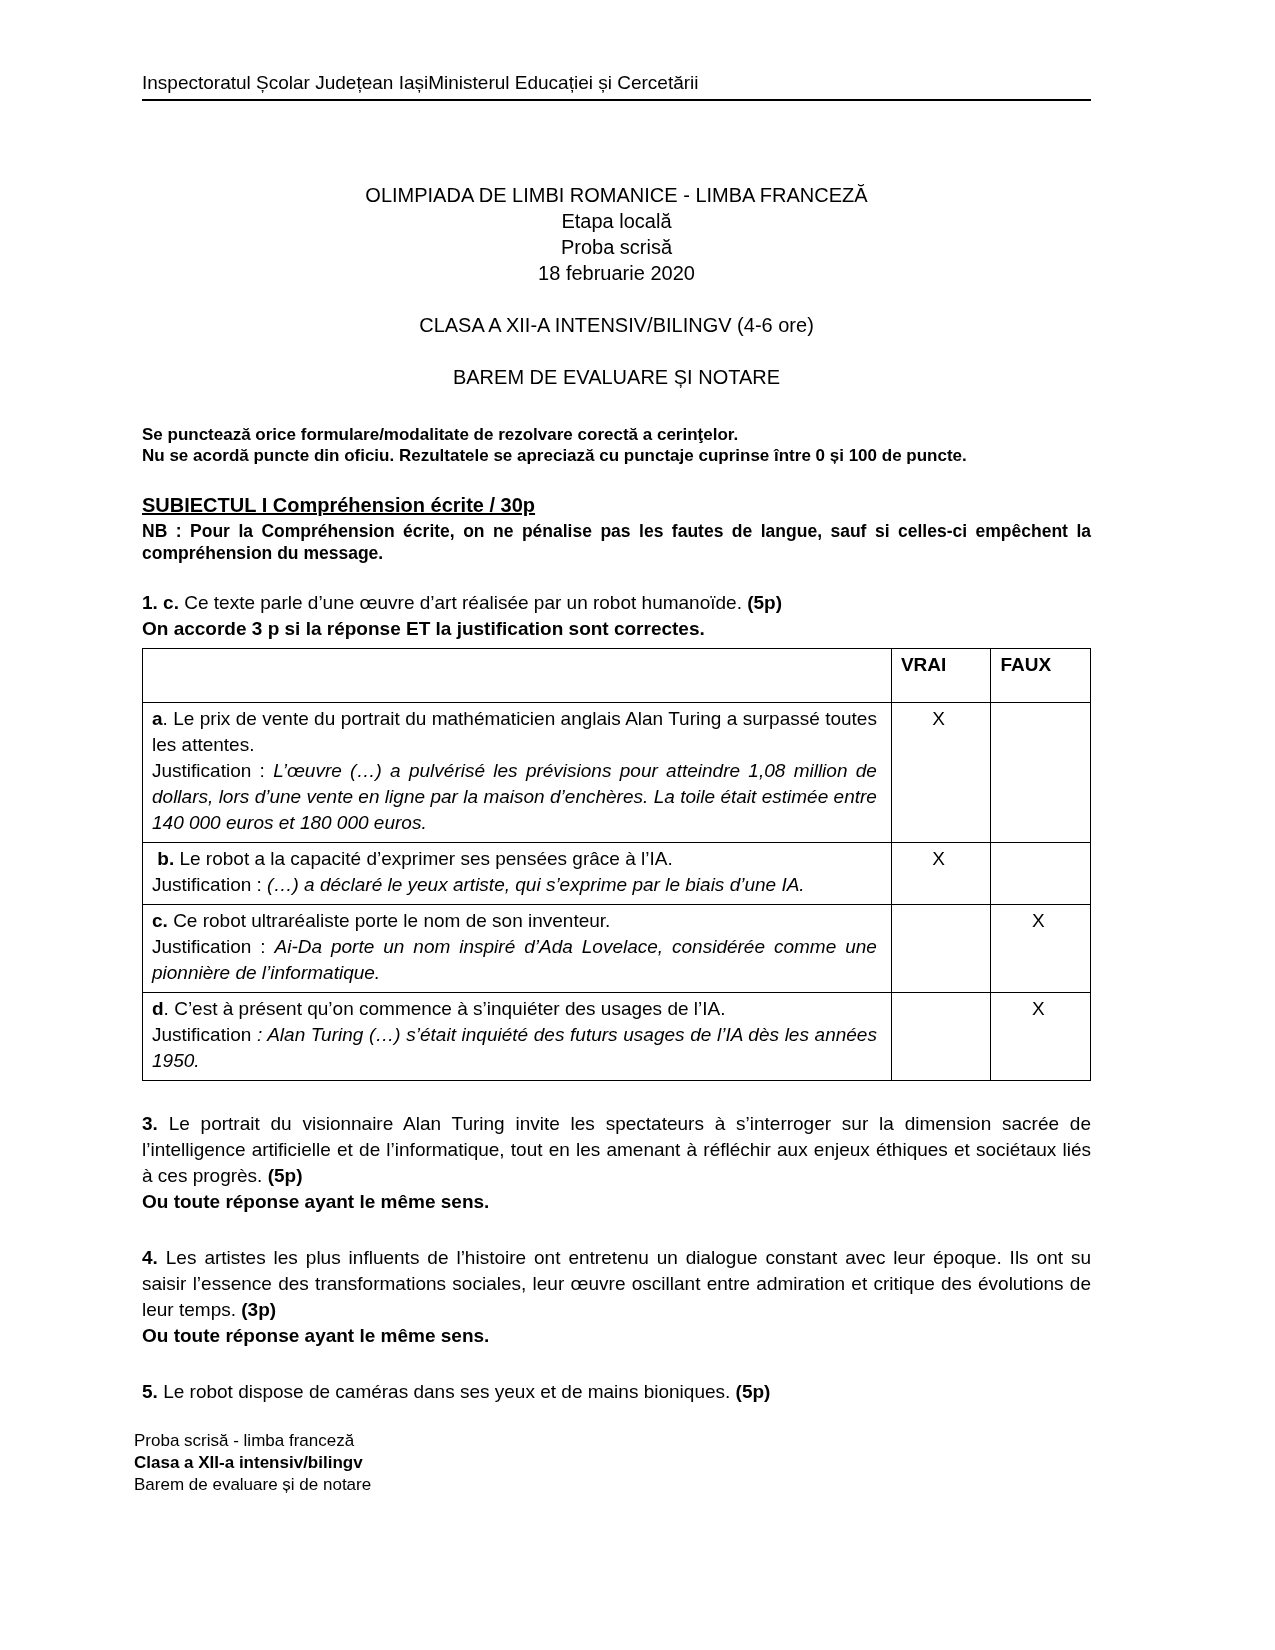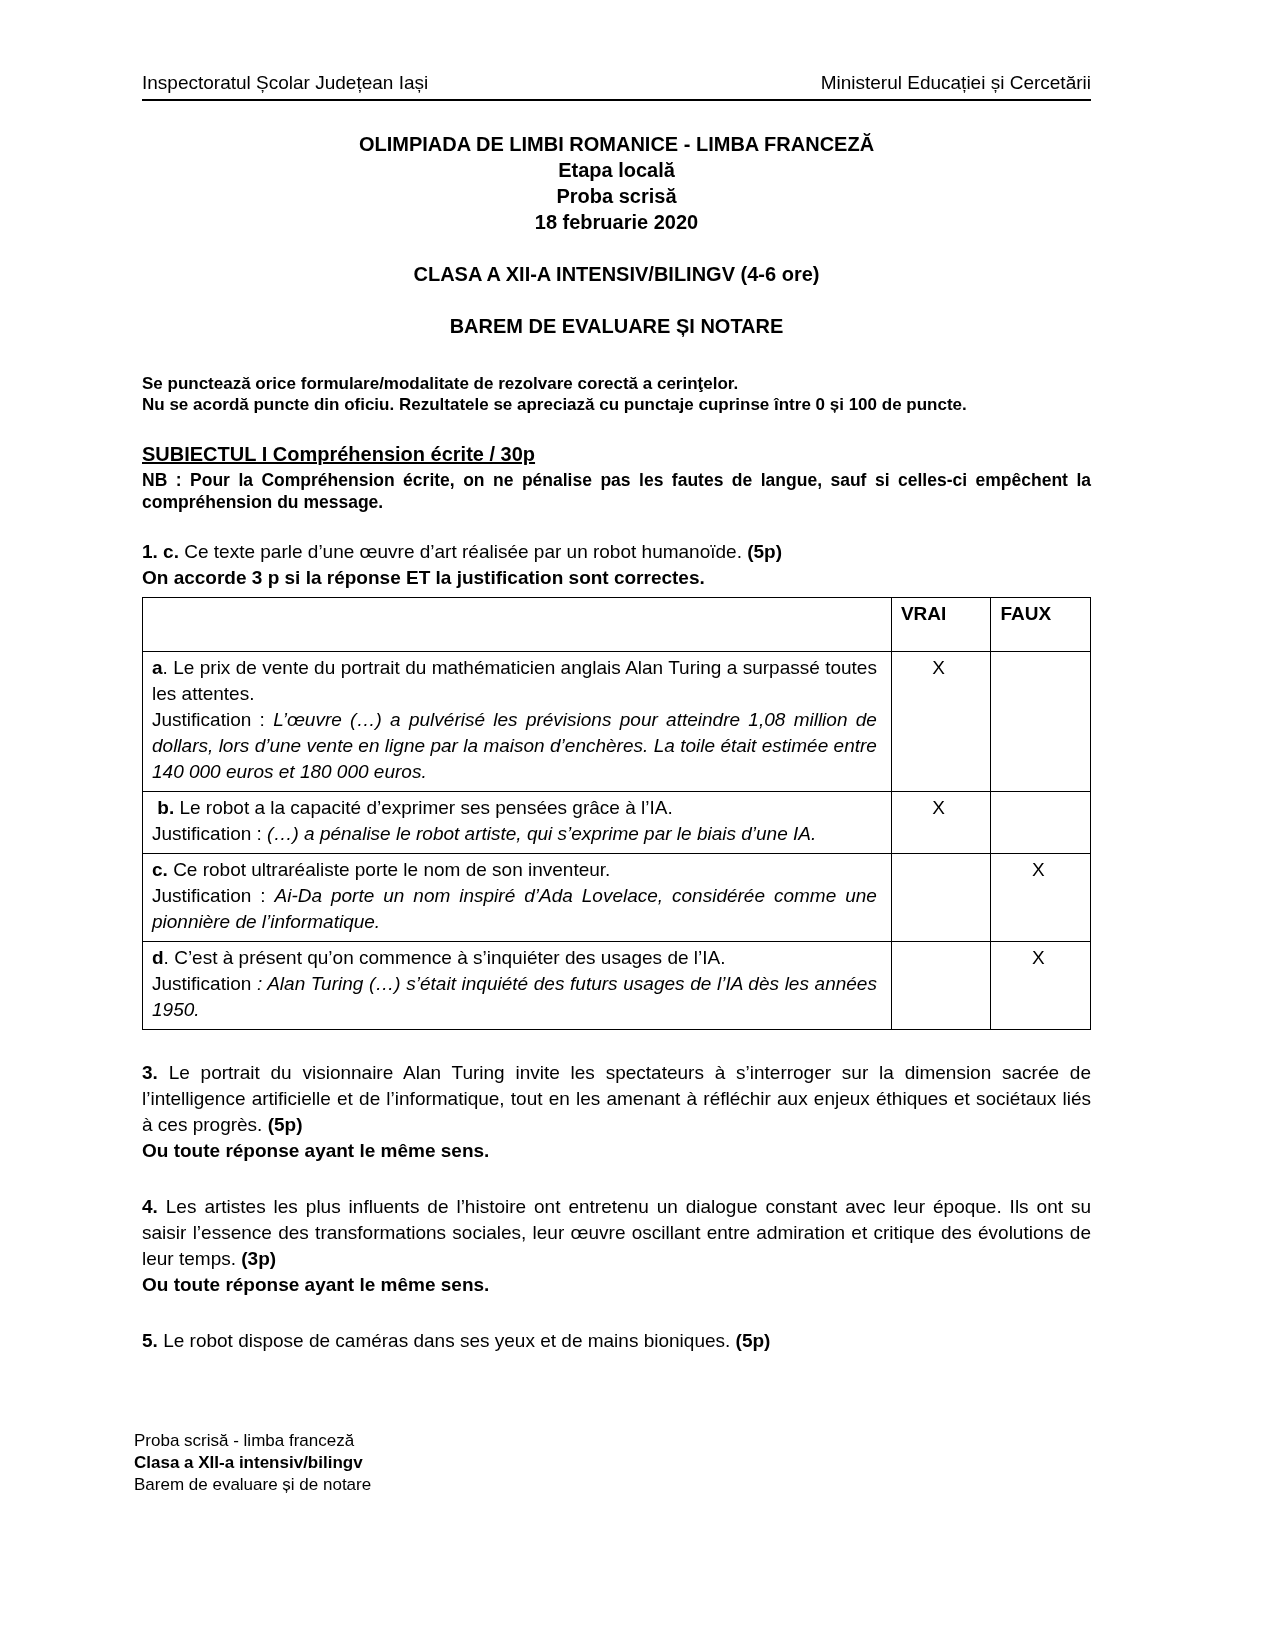--- a/index.html
+++ b/index.html
@@ -11,29 +11,29 @@
     margin: 0 auto;
     background: #ffffff;
     color: #000000;
     font-family: "Liberation Sans", "DejaVu Sans", sans-serif;
     font-size: 19px;
     line-height: 26px;
     padding: 70px 184px 0 142px;
   }
   .doc-header {
     display: flex;
-    justify-content: space-between;
+    justify-content: flex-start;
     border-bottom: 2px solid #000;
     padding-bottom: 3px;
     font-size: 19px;
   }
   .title-block {
-    margin-top: 30px;
+    margin-top: 81px;
     text-align: center;
-    font-weight: bold;
+    font-weight: normal;
     font-size: 20px;
     line-height: 26px;
   }
   .title-block .gap { margin-top: 26px; }
   .rules {
     margin-top: 34px;
     font-weight: bold;
     font-size: 17px;
     line-height: 21px;
   }
@@ -127,21 +127,21 @@
         <td>
           <div class="stmt"><span class="b">a</span><span>. Le prix de vente du portrait du mathématicien anglais Alan Turing a surpassé toutes les attentes.</span></div>
           <div class="just"><span>Justification : </span><span class="i">L’œuvre (…) a pulvérisé les prévisions pour atteindre 1,08 million de dollars, lors d’une vente en ligne par la maison d’enchères. La toile était estimée entre 140 000 euros et 180 000 euros.</span></div>
         </td>
         <td class="mark">X</td>
         <td class="mark"></td>
       </tr>
       <tr>
         <td>
           <div class="stmt"><span class="b">&nbsp;b.</span><span> Le robot a la capacité d’exprimer ses pensées grâce à l’IA.</span></div>
-          <div class="just"><span>Justification : </span><span class="i">(…) a pénalise le robot artiste, qui s’exprime par le biais d’une IA.</span></div>
+          <div class="just"><span>Justification : </span><span class="i">(…) a déclaré le yeux artiste, qui s’exprime par le biais d’une IA.</span></div>
         </td>
         <td class="mark">X</td>
         <td class="mark"></td>
       </tr>
       <tr>
         <td>
           <div class="stmt"><span class="b">c.</span><span> Ce robot ultraréaliste porte le nom de son inventeur.</span></div>
           <div class="just"><span>Justification : </span><span class="i">Ai-Da porte un nom inspiré d’Ada Lovelace, considérée comme une pionnière de l’informatique.</span></div>
         </td>
         <td class="mark"></td>

